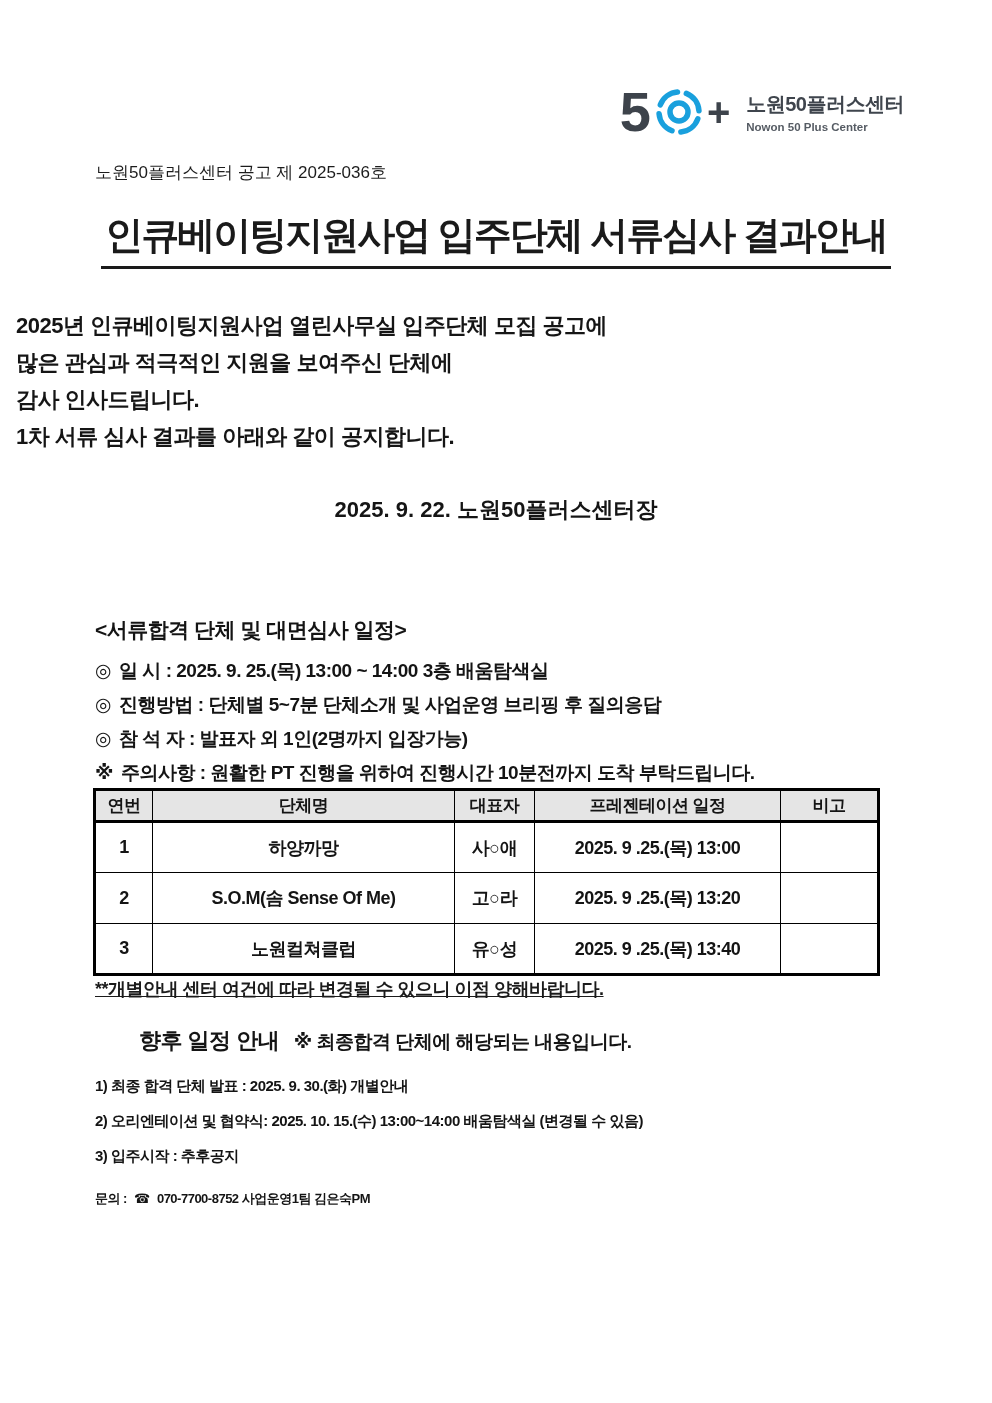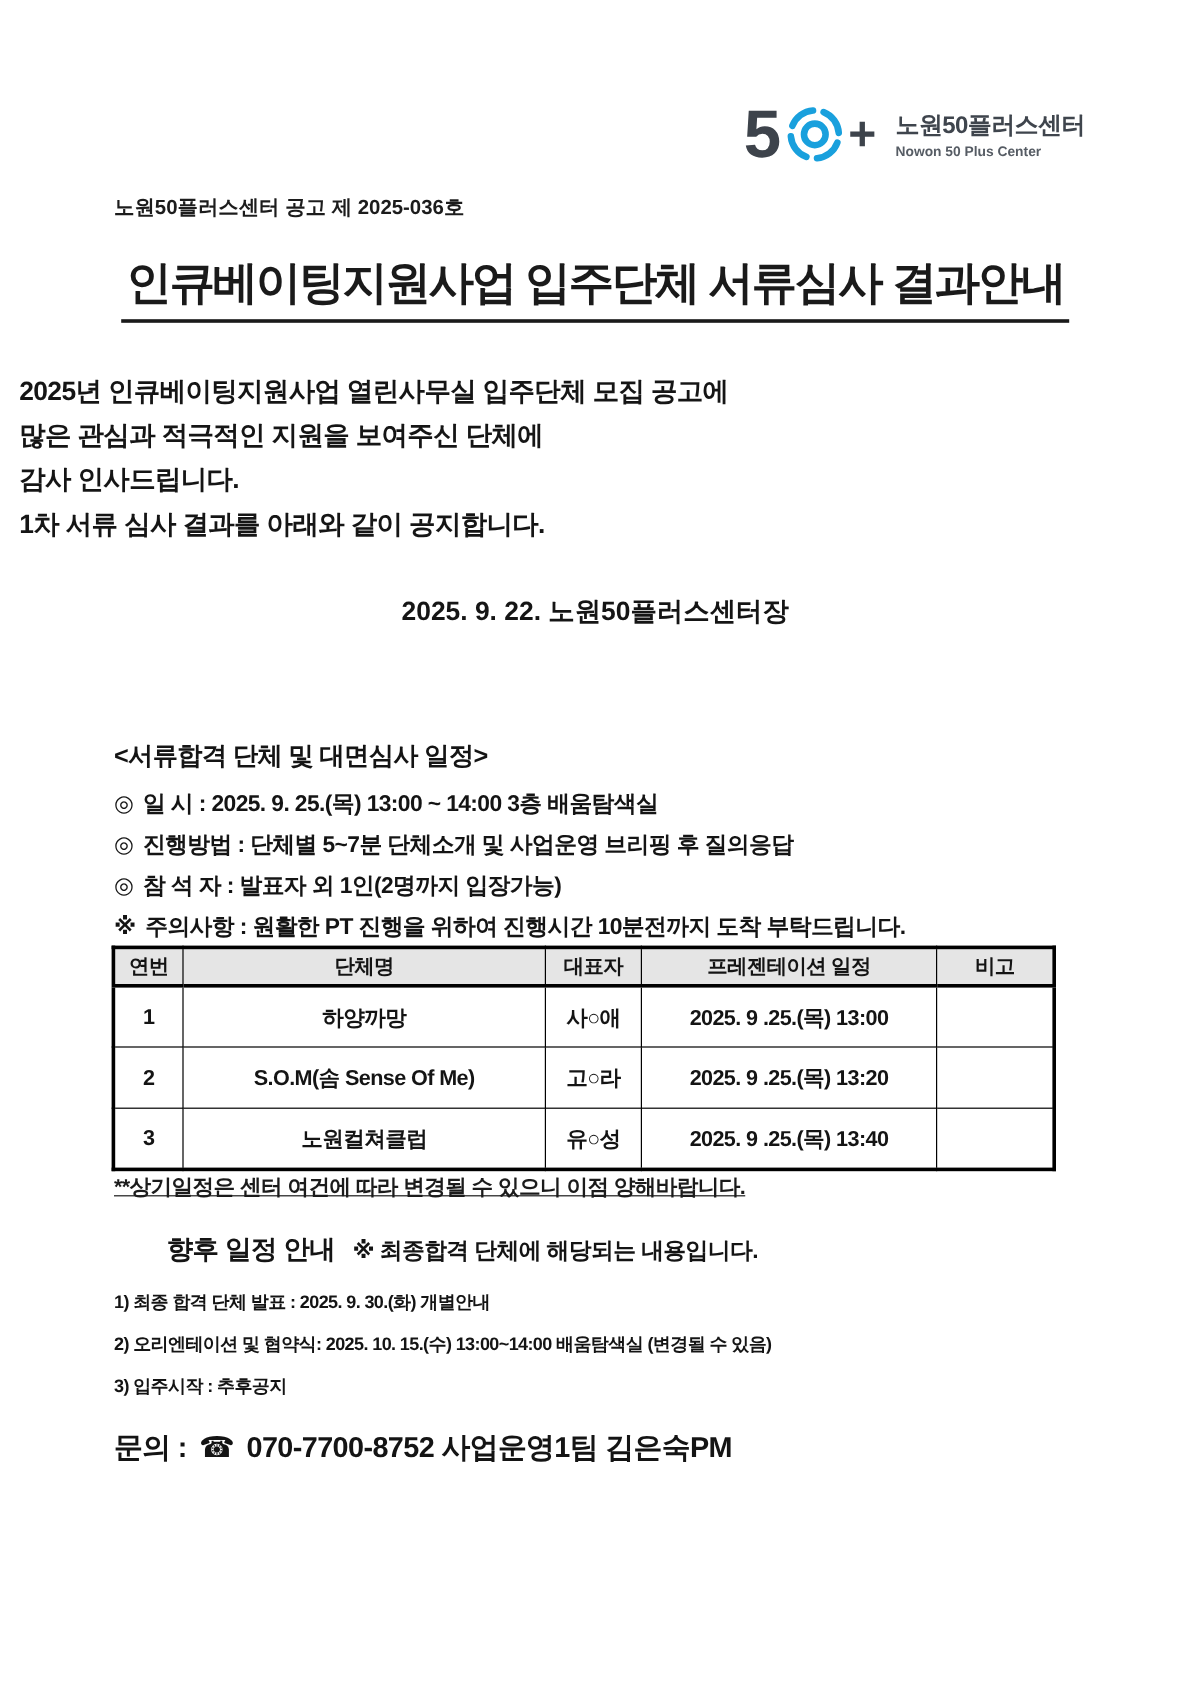--- a/index.html
+++ b/index.html
@@ -12,21 +12,21 @@
   
   .logo-row { position:absolute; top:86px; right:88px; display:flex; align-items:center; }
   .logo-mark { display:flex; align-items:center; }
   .logo-5 { font-size:56px; font-weight:800; color:#3d434b; line-height:0.9; }
   .logo-circle { margin:0 2px; display:block; }
   .logo-plus { font-size:40px; font-weight:800; color:#3d434b; line-height:1; }
   .logo-text { margin-left:16px; display:flex; flex-direction:column; }
   .logo-ko { font-size:20px; font-weight:800; color:#3f454d; letter-spacing:-0.5px; }
   .logo-en { font-size:11.5px; font-weight:700; color:#565c64; margin-top:3px; }
 
-  .doc-number { position:absolute; top:161px; left:95px; font-size:17px; font-weight:700; color:#1c1c1c; }
+  .doc-number { position:absolute; top:161px; left:95px; font-size:17px; font-weight:400; color:#1c1c1c; }
 
   .title-wrap { position:absolute; top:210px; left:0; width:100%; text-align:center; }
   .title-text {
     display:inline-block; font-size:38px; font-weight:800; letter-spacing:-2px;
     color:#1a1a1a; border-bottom:3px solid #1a1a1a; padding:0 4px 5px 4px;
   }
 
   .intro { position:absolute; top:307px; left:16px; width:100%; text-align:left;
            font-size:22px; font-weight:700; line-height:37px; color:#151515; letter-spacing:-0.5px; }
 
@@ -56,21 +56,21 @@
 
   .footnote { position:absolute; top:977px; left:95px; font-size:18px; font-weight:600;
               letter-spacing:-0.5px; text-decoration:underline; color:#1b1b1b; }
 
   .future { position:absolute; top:1026px; left:95px; width:830px; }
   .future-heading-row { margin-bottom:16px;margin-left:44px; }
   .future-heading { font-size:22px; font-weight:800; letter-spacing:-0.5px; }
   .future-note { font-size:19px; font-weight:600; margin-left:10px; letter-spacing:-0.5px; }
   .future-item { font-size:15px; font-weight:600; letter-spacing:-0.5px; height:35px; line-height:27px; }
 
-  .contact { position:absolute; top:1190px; left:95px; font-size:24px; font-weight:600; letter-spacing:-0.5px;text-align:right; }
+  .contact { position:absolute; top:1190px; left:95px; font-size:13px; font-weight:600; letter-spacing:-0.5px;text-align:right; }
   .contact .phone-icon { margin:0 4px; }
 </style>
 </head>
 <body>
 
 <div id="page">
 
   <div class="logo-row">
     <div class="logo-mark">
       <span class="logo-5">5</span>
@@ -156,21 +156,21 @@
           <td>3</td>
           <td>노원컬쳐클럽</td>
           <td>유○성</td>
           <td>2025. 9 .25.(목) 13:40</td>
           <td></td>
         </tr>
       </tbody>
     </table>
   </div>
 
-  <div class="footnote">**상기일정은 센터 여건에 따라 변경될 수 있으니 이점 양해바랍니다.</div>
+  <div class="footnote">**개별안내 센터 여건에 따라 변경될 수 있으니 이점 양해바랍니다.</div>
 
   <div class="future">
     <div class="future-heading-row">
       <span class="future-heading">향후 일정 안내</span>
       <span class="future-note">※ 최종합격 단체에 해당되는 내용입니다.</span>
     </div>
     <div class="future-item">1) 최종 합격 단체 발표 : 2025. 9. 30.(화) 개별안내</div>
     <div class="future-item">2) 오리엔테이션 및 협약식: 2025. 10. 15.(수) 13:00~14:00 배움탐색실 (변경될 수 있음)</div>
     <div class="future-item">3) 입주시작 : 추후공지</div>
   </div>

